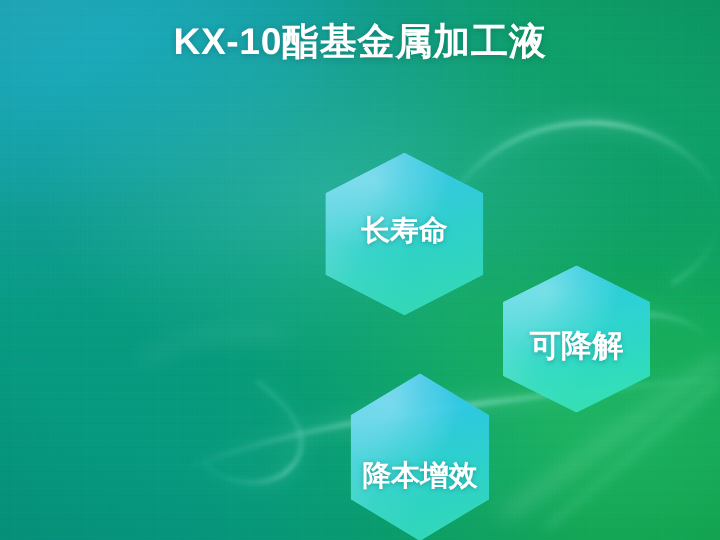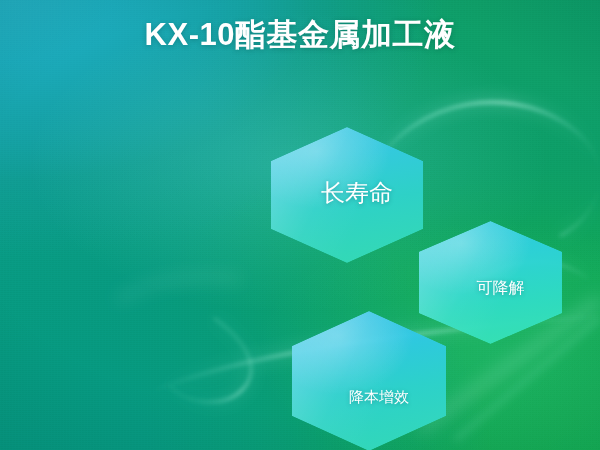--- a/index.html
+++ b/index.html
@@ -68,25 +68,24 @@
 
   
   .hex {
     position: absolute;
     clip-path: polygon(50% 0%, 100% 25%, 100% 75%, 50% 100%, 0% 75%, 0% 25%);
     display: flex;
     flex-direction: column;
     align-items: center;
     justify-content: center;
     color: #ffffff;
-    font-weight: 400;
+    font-weight: 700;
     text-align: center;
     line-height: 1.18;
     text-shadow: 0 1px 4px rgba(0,70,80,.35);
-    padding-left: 20px;
   }
   .hex-face {
     position: absolute;
     inset: 0;
     clip-path: polygon(50% 0%, 100% 25%, 100% 75%, 50% 100%, 0% 75%, 0% 25%);
     background: linear-gradient(168deg, #3fc6e8 0%, #35c8e4 22%, #2fcfd8 48%, #31d9c2 72%, #3ce0b2 100%);
     opacity: .95;
   }
   .hex-gloss {
     position: absolute;
@@ -99,22 +98,22 @@
   .hex-label {
     position: relative;
     z-index: 2;
   }
   .hex-label .ln { display: block; }
 
   
   #hex-longlife   { left: 271px; top: 127px; width: 132px; height: 136px; font-size: 24px; }
   #hex-green      { left: 147px; top: 230px; width: 129px; height: 113px; font-size: 21px; }
   #hex-green .hex-label .ln + .ln { margin-top: 6px; }
-  #hex-degradable { left: 419px; top: 221px; width: 123px; height: 123px; font-size: 16px; align-items: center; }
-  #hex-cost       { left: 292px; top: 311px; width: 134px; height: 140px; font-size: 15px; text-align: right; }
+  #hex-degradable { left: 419px; top: 221px; width: 123px; height: 123px; font-size: 26px; align-items: center; }
+  #hex-cost       { left: 292px; top: 311px; width: 116px; height: 140px; font-size: 24px; text-align: right; }
 
   #hex-green .hex-face {
     background: linear-gradient(170deg, #45c6ea 0%, #3ac8e2 25%, #34d2cf 55%, #3ddcb8 100%);
   }
   #hex-degradable .hex-face {
     background: linear-gradient(172deg, #2ecbe8 0%, #2ed2dc 30%, #2fdcc6 65%, #38e3b4 100%);
   }
   #hex-cost .hex-face {
     background: linear-gradient(170deg, #33c2ef 0%, #2fc9e6 28%, #2ed3cf 58%, #35dcba 100%);
   }

